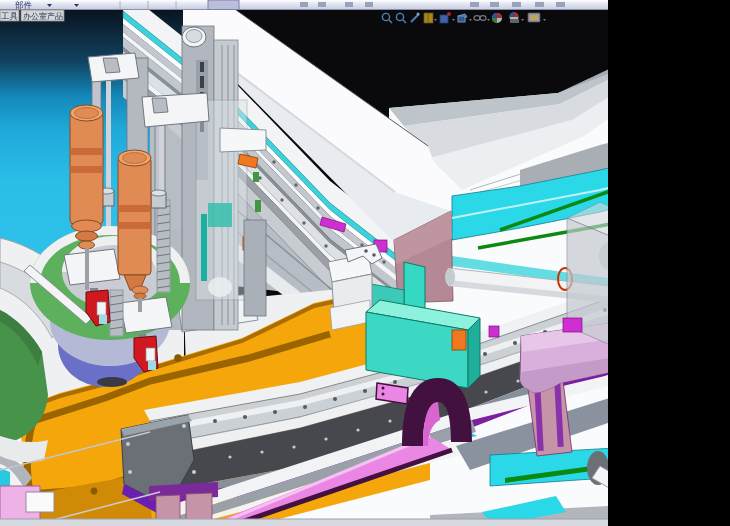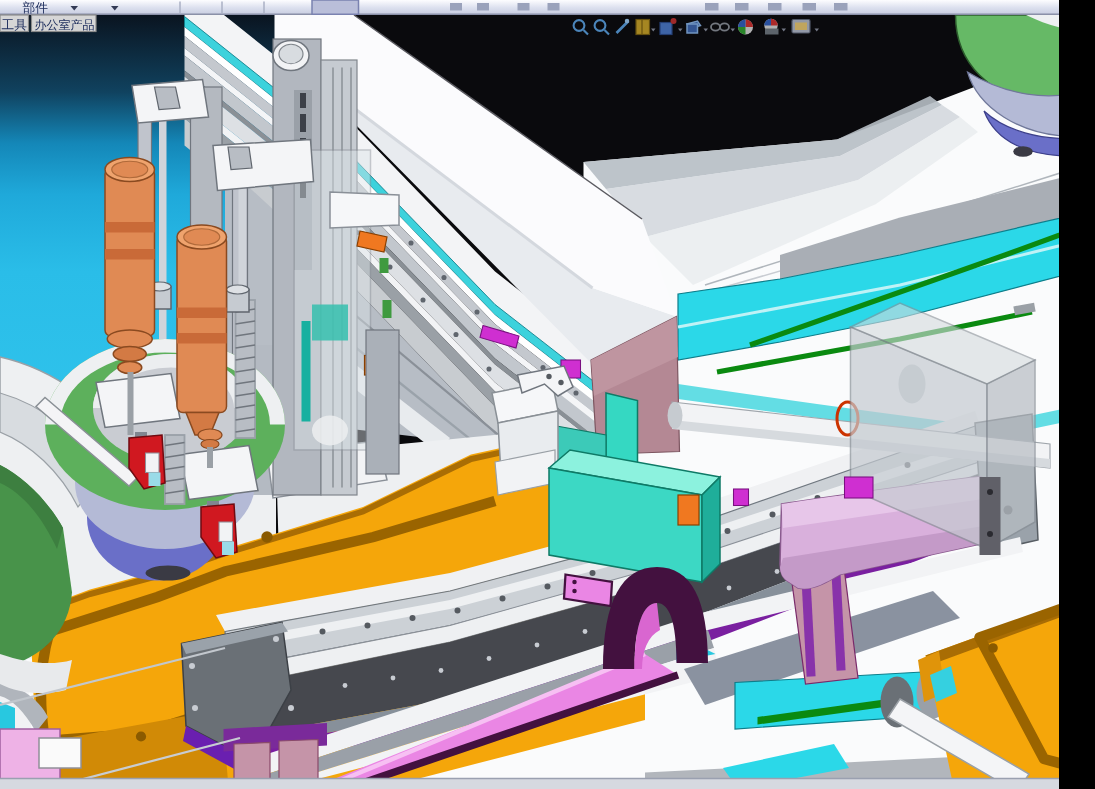--- a/index.html
+++ b/index.html
@@ -1,16 +1,16 @@
 <!DOCTYPE html>
 <html><head>
 <meta charset="utf-8">
 <style>
   html,body{margin:0;padding:0;background:#000;}
-  #stage{position:relative;width:706px;height:526px;overflow:hidden;font-family:"Liberation Sans",sans-serif;}
+  #stage{position:relative;width:608px;height:526px;overflow:hidden;font-family:"Liberation Sans",sans-serif;}
 </style>
 </head>
 <body>
 <div id="stage">
 <svg width="730" height="526" viewBox="0 0 730 526">
 <defs>
   <linearGradient id="glow" x1="0" y1="0" x2="0" y2="1">
     <stop offset="0" stop-color="#0a1420"></stop>
     <stop offset="0.18" stop-color="#10425f"></stop>
     <stop offset="0.30" stop-color="#1487b8"></stop>

